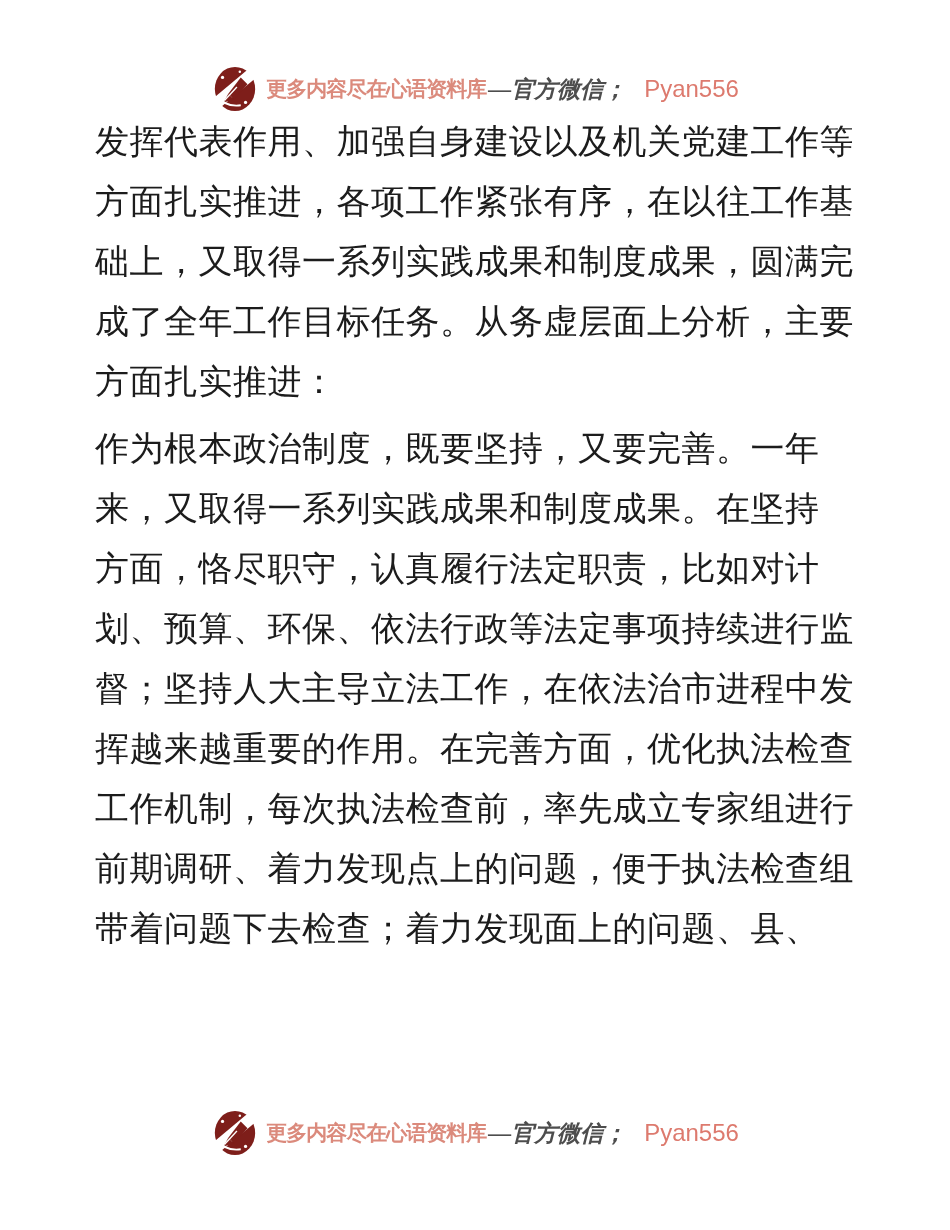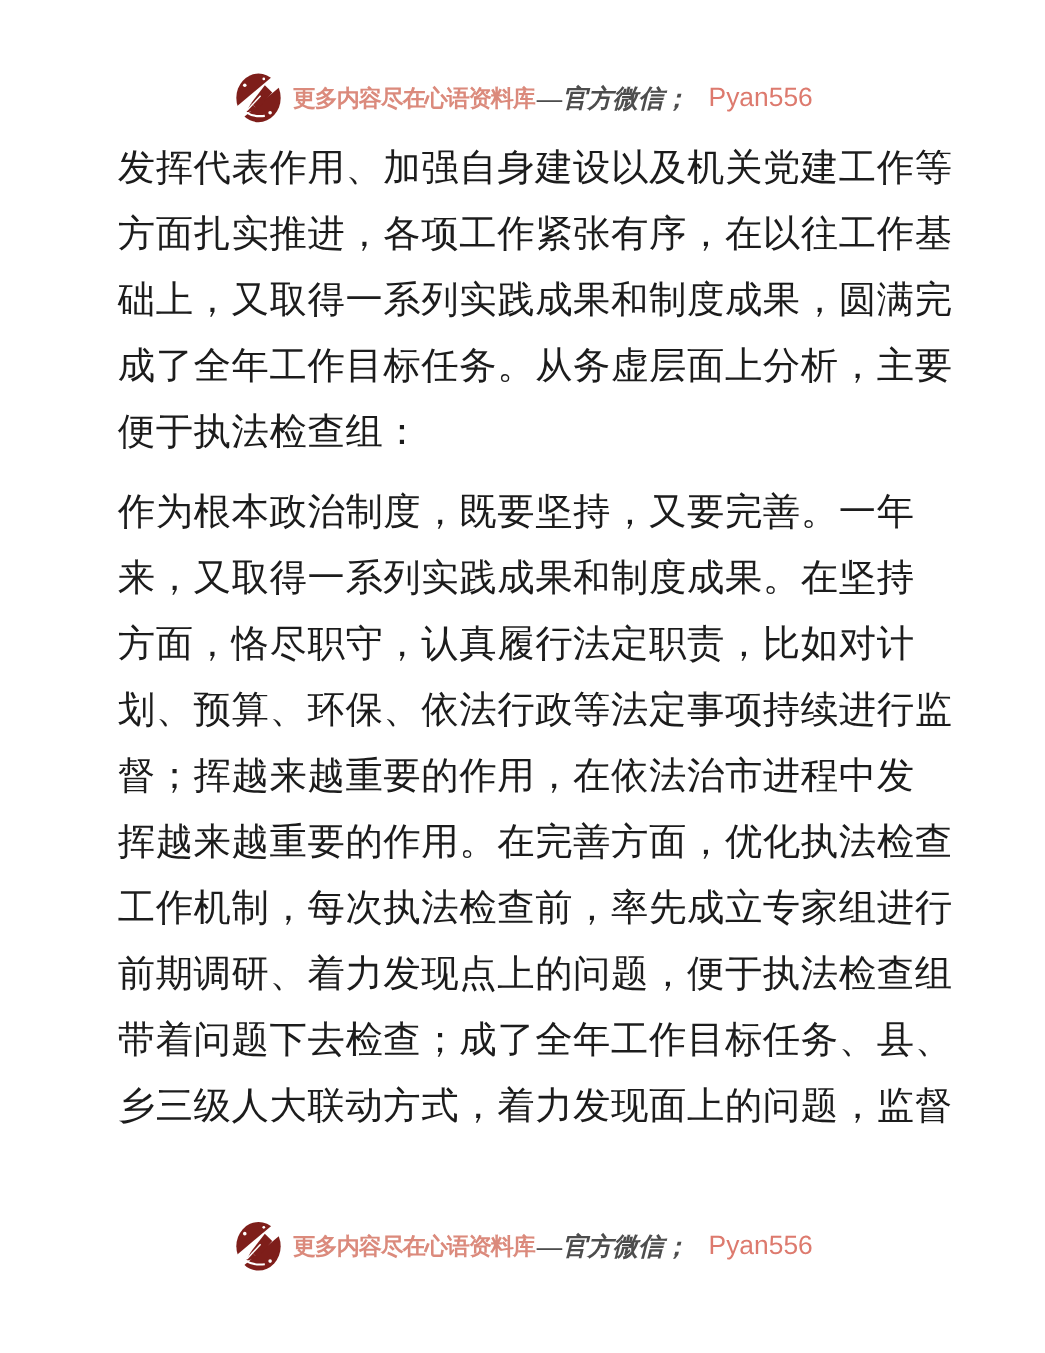--- a/index.html
+++ b/index.html
@@ -56,21 +56,21 @@
   }
 
   
   .doc-body {
     position: absolute;
     left: 95px;
     top: 112px;
     width: 770px;
     color: #1c1c1c;
   }
-  .para { margin: 12px; }
+  .para { margin: 0; }
   .para + .para { margin-top: 7px; }
   .line {
     font-size: 34px;
     line-height: 60px;
     letter-spacing: 0.5px;
     white-space: nowrap;
     font-family: "Liberation Serif", serif;
   }
   .line.indent { padding-left: 17px; }
 </style>
@@ -95,33 +95,32 @@
     <span class="wm-sep">—官方微信；</span>
     <span class="wm-id">Pyan556</span>
   </div>
 
   <div class="doc-body">
     <div class="para">
       <div class="line">发挥代表作用、加强自身建设以及机关党建工作等</div>
       <div class="line">方面扎实推进，各项工作紧张有序，在以往工作基</div>
       <div class="line">础上，又取得一系列实践成果和制度成果，圆满完</div>
       <div class="line">成了全年工作目标任务。从务虚层面上分析，主要</div>
-      <div class="line">便于执法检查组：</div>
+      <div class="line">方面扎实推进：</div>
     </div>
     <div class="para">
       <div class="line">作为根本政治制度，既要坚持，又要完善。一年</div>
       <div class="line">来，又取得一系列实践成果和制度成果。在坚持</div>
       <div class="line">方面，恪尽职守，认真履行法定职责，比如对计</div>
       <div class="line">划、预算、环保、依法行政等法定事项持续进行监</div>
-      <div class="line">督；挥越来越重要的作用，在依法治市进程中发</div>
+      <div class="line">督；坚持人大主导立法工作，在依法治市进程中发</div>
       <div class="line">挥越来越重要的作用。在完善方面，优化执法检查</div>
       <div class="line">工作机制，每次执法检查前，率先成立专家组进行</div>
       <div class="line">前期调研、着力发现点上的问题，便于执法检查组</div>
-      <div class="line">带着问题下去检查；成了全年工作目标任务、县、</div>
-      <div class="line">乡三级人大联动方式，着力发现面上的问题，监督</div>
+      <div class="line">带着问题下去检查；着力发现面上的问题、县、</div>
     </div>
   </div>
 
   <div class="watermark-row footer">
     <svg class="wm-logo" viewBox="0 0 50 54" aria-hidden="true">
       <ellipse cx="25" cy="27" rx="21" ry="23" fill="#7e1e1a"></ellipse>
       <rect x="-8" y="20" width="66" height="12" fill="#ffffff" transform="rotate(-40 25 27)"></rect>
       <path d="M31 15 L38 22 L24 38 L18 32 Z" fill="#7e1e1a"></path>
       <path d="M18 32 L13 41 L24 38 Z" fill="#7e1e1a"></path>
       <line x1="14" y1="39" x2="27" y2="25" stroke="#ffffff" stroke-width="1.4"></line>

